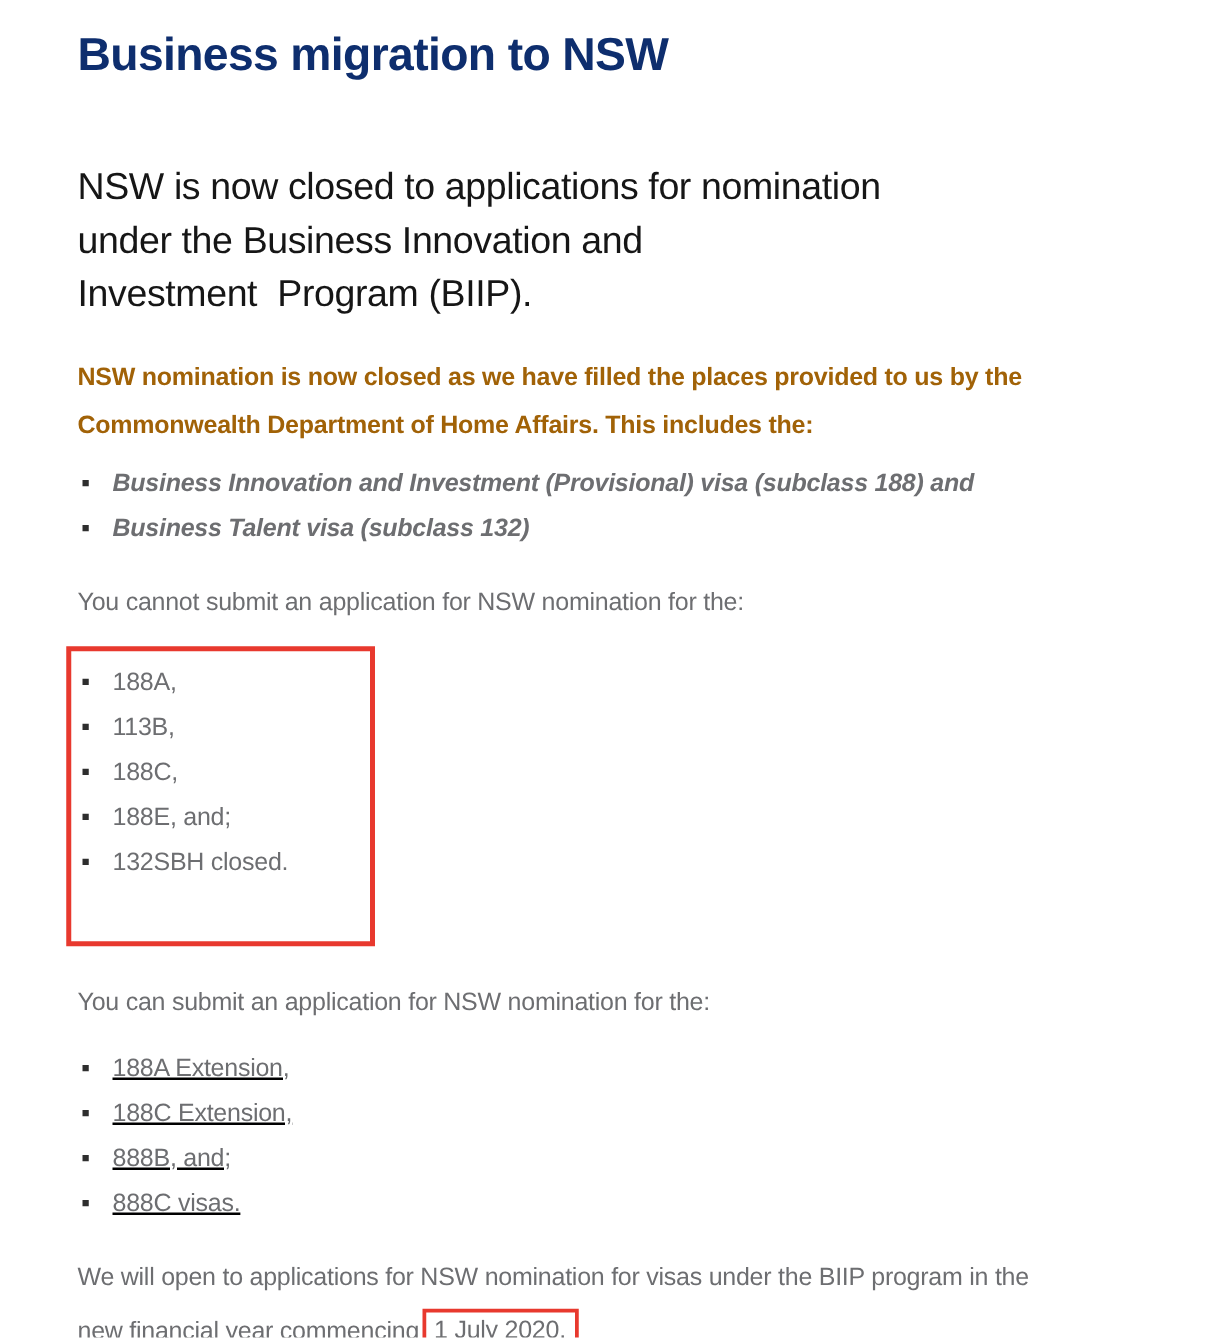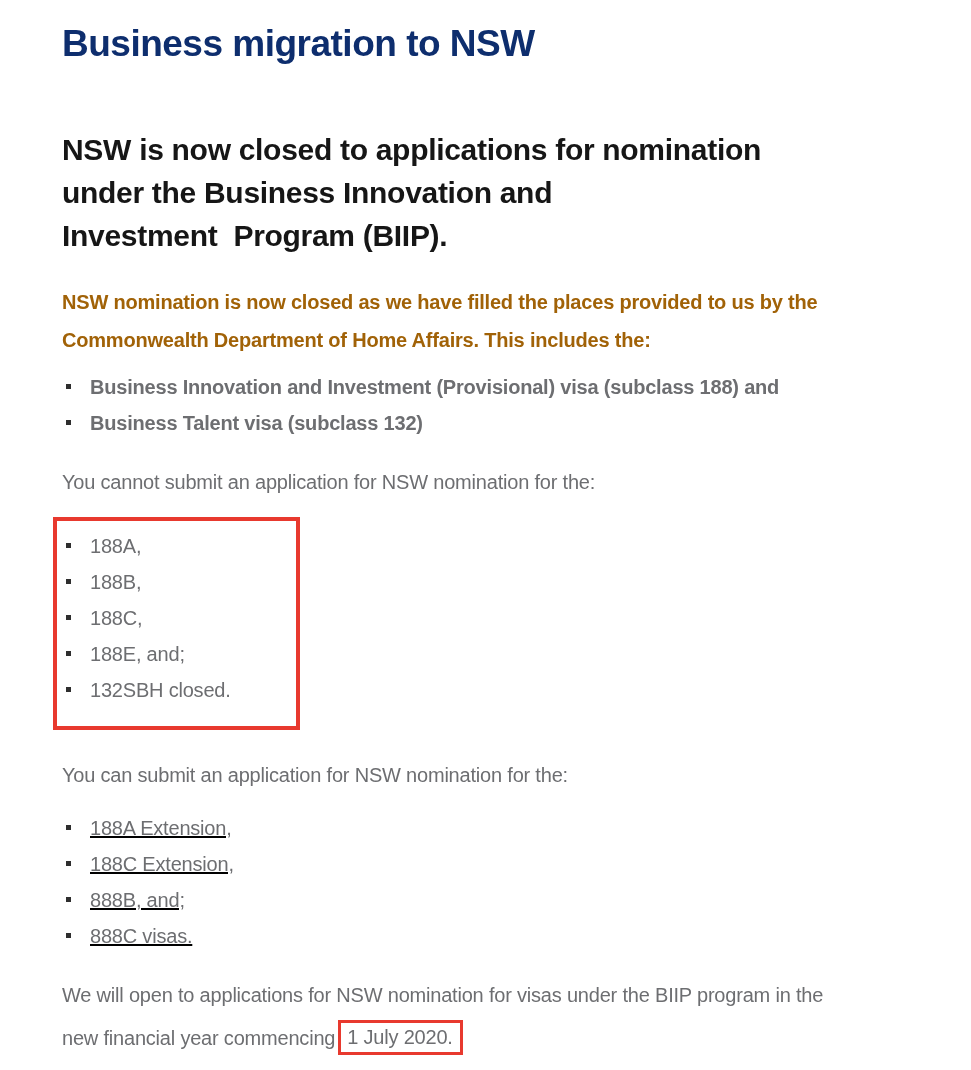--- a/index.html
+++ b/index.html
@@ -24,21 +24,21 @@
     line-height: 44px;
     font-weight: bold;
     letter-spacing: -0.5px;
     color: #0e2e6e;
   }
   
   .section-heading {
     margin: 0 0 26px 0;
     font-size: 30px;
     line-height: 43px;
-    font-weight: bold;
+    font-weight: normal;
     letter-spacing: -0.3px;
     color: #161616;
     white-space: pre-wrap;
   }
   
   .intro-para {
     margin: 0;
     font-size: 20px;
     line-height: 38px;
     font-weight: bold;
@@ -64,34 +64,34 @@
   ul.visa-list li:last-child { margin-bottom: 0; }
   ul.visa-list li::before {
     content: "";
     position: absolute;
     left: 4px;
     top: 8px;
     width: 5px;
     height: 5px;
     background: #2e2e2e;
   }
-  ul.visa-list.bold-list li { font-weight: bold; }
+  ul.visa-list.bold-list li { font-weight: bold; font-style: italic; }
   
   .body-line {
     margin: 0 0 23px 0;
     font-size: 20px;
     line-height: 24px;
     letter-spacing: -0.2px;
     color: #6d6e71;
   }
   
   .annotation-box {
     box-sizing: border-box;
     width: 247px;
-    height: 213px;
+    height: 240px;
     margin: 0 0 33px -9px;
     border: 4px solid #e8392e;
     padding: 14px 0 0 5px;
     overflow: hidden;
   }
   .annotation-box ul.visa-list { margin: 0; }
   
   .closing-para {
     margin: 36px 0 0 0;
     font-size: 20px;
@@ -130,21 +130,21 @@
   <ul class="visa-list bold-list">
     <li>Business Innovation and Investment (Provisional) visa (subclass 188) and</li>
     <li>Business Talent visa (subclass 132)</li>
   </ul>
 
   <p class="body-line">You cannot submit an application for NSW nomination for the:</p>
 
   <div class="annotation-box">
     <ul class="visa-list">
       <li>188A,</li>
-      <li>188B,</li>
+      <li>113B,</li>
       <li>188C,</li>
       <li>188E, and;</li>
       <li>132SBH closed.</li>
     </ul>
   </div>
 
   <p class="body-line">You can submit an application for NSW nomination for the:</p>
 
   <ul class="visa-list" style="margin-top:30px; margin-bottom:0;text-decoration:underline;">
     <li>188A Extension,</li>

